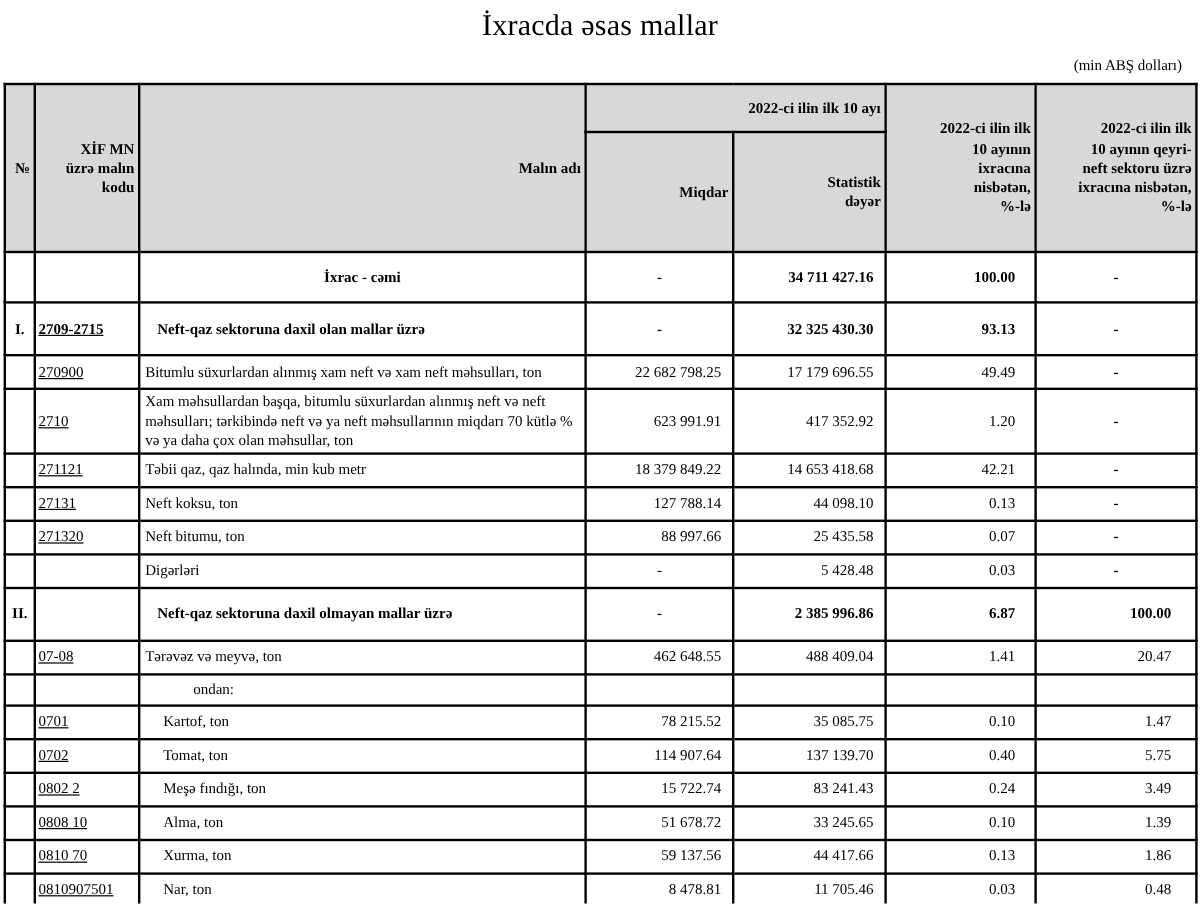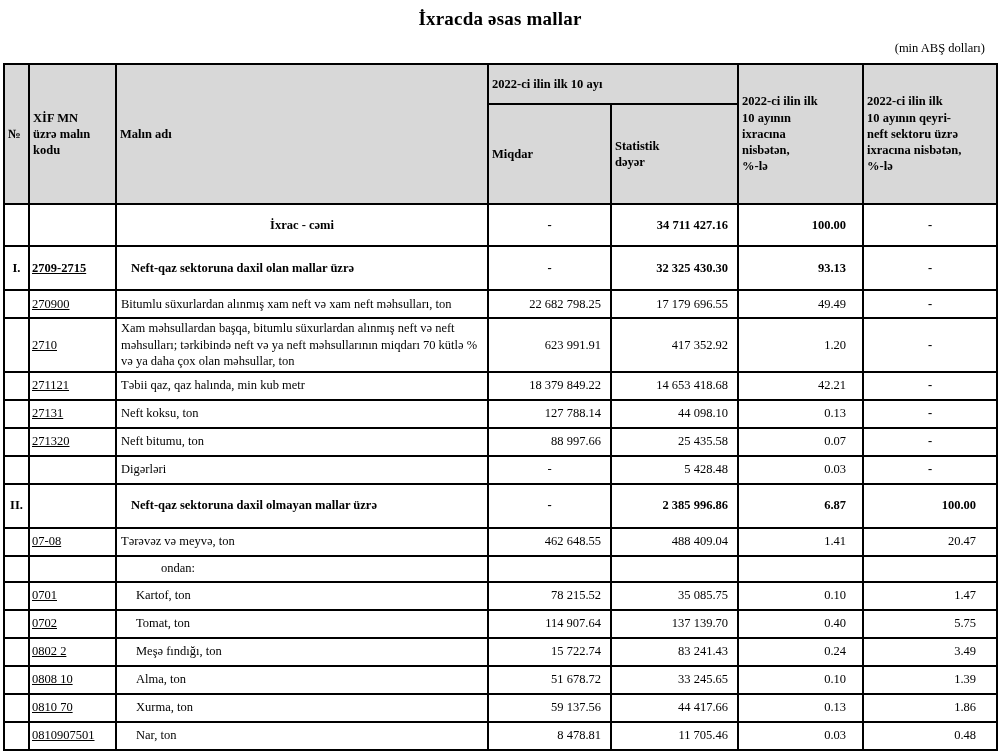--- a/index.html
+++ b/index.html
@@ -8,22 +8,22 @@
     background: #ffffff;
     width: 1000px;
     height: 753px;
     font-family: "Liberation Serif", "DejaVu Serif", serif;
     color: #000;
   }
   .page { width: 1000px; height: 753px; overflow: hidden; }
 
   .title {
     text-align: center;
-    font-size: 19px;
-    font-weight: bold;
+    font-size: 25px;
+    font-weight: normal;
     margin: 8px 0 0 0;
     letter-spacing: 0.2px;
   }
   .subtitle {
     text-align: right;
     font-size: 12.5px;
     margin: 11px 15px 7px 0;
   }
 
   table.main {
@@ -35,21 +35,21 @@
   th, td {
     border: 2px solid #000;
     padding: 1px 3px;
     font-size: 12.5px;
     vertical-align: middle;
     overflow: hidden;
   }
   thead th {
     background: #d8d8d8;
     font-weight: bold;
-    text-align: left;
+    text-align: right;
     white-space: pre-line;
     line-height: 1.3;
     padding: 2px 3px;
   }
   thead tr.h1 th { height: 34px; }
   thead tr.h2 th { height: 94px; }
 
   td { line-height: 1.32; }
 
   .c-no   { text-align: center; padding: 1px 1px; }

